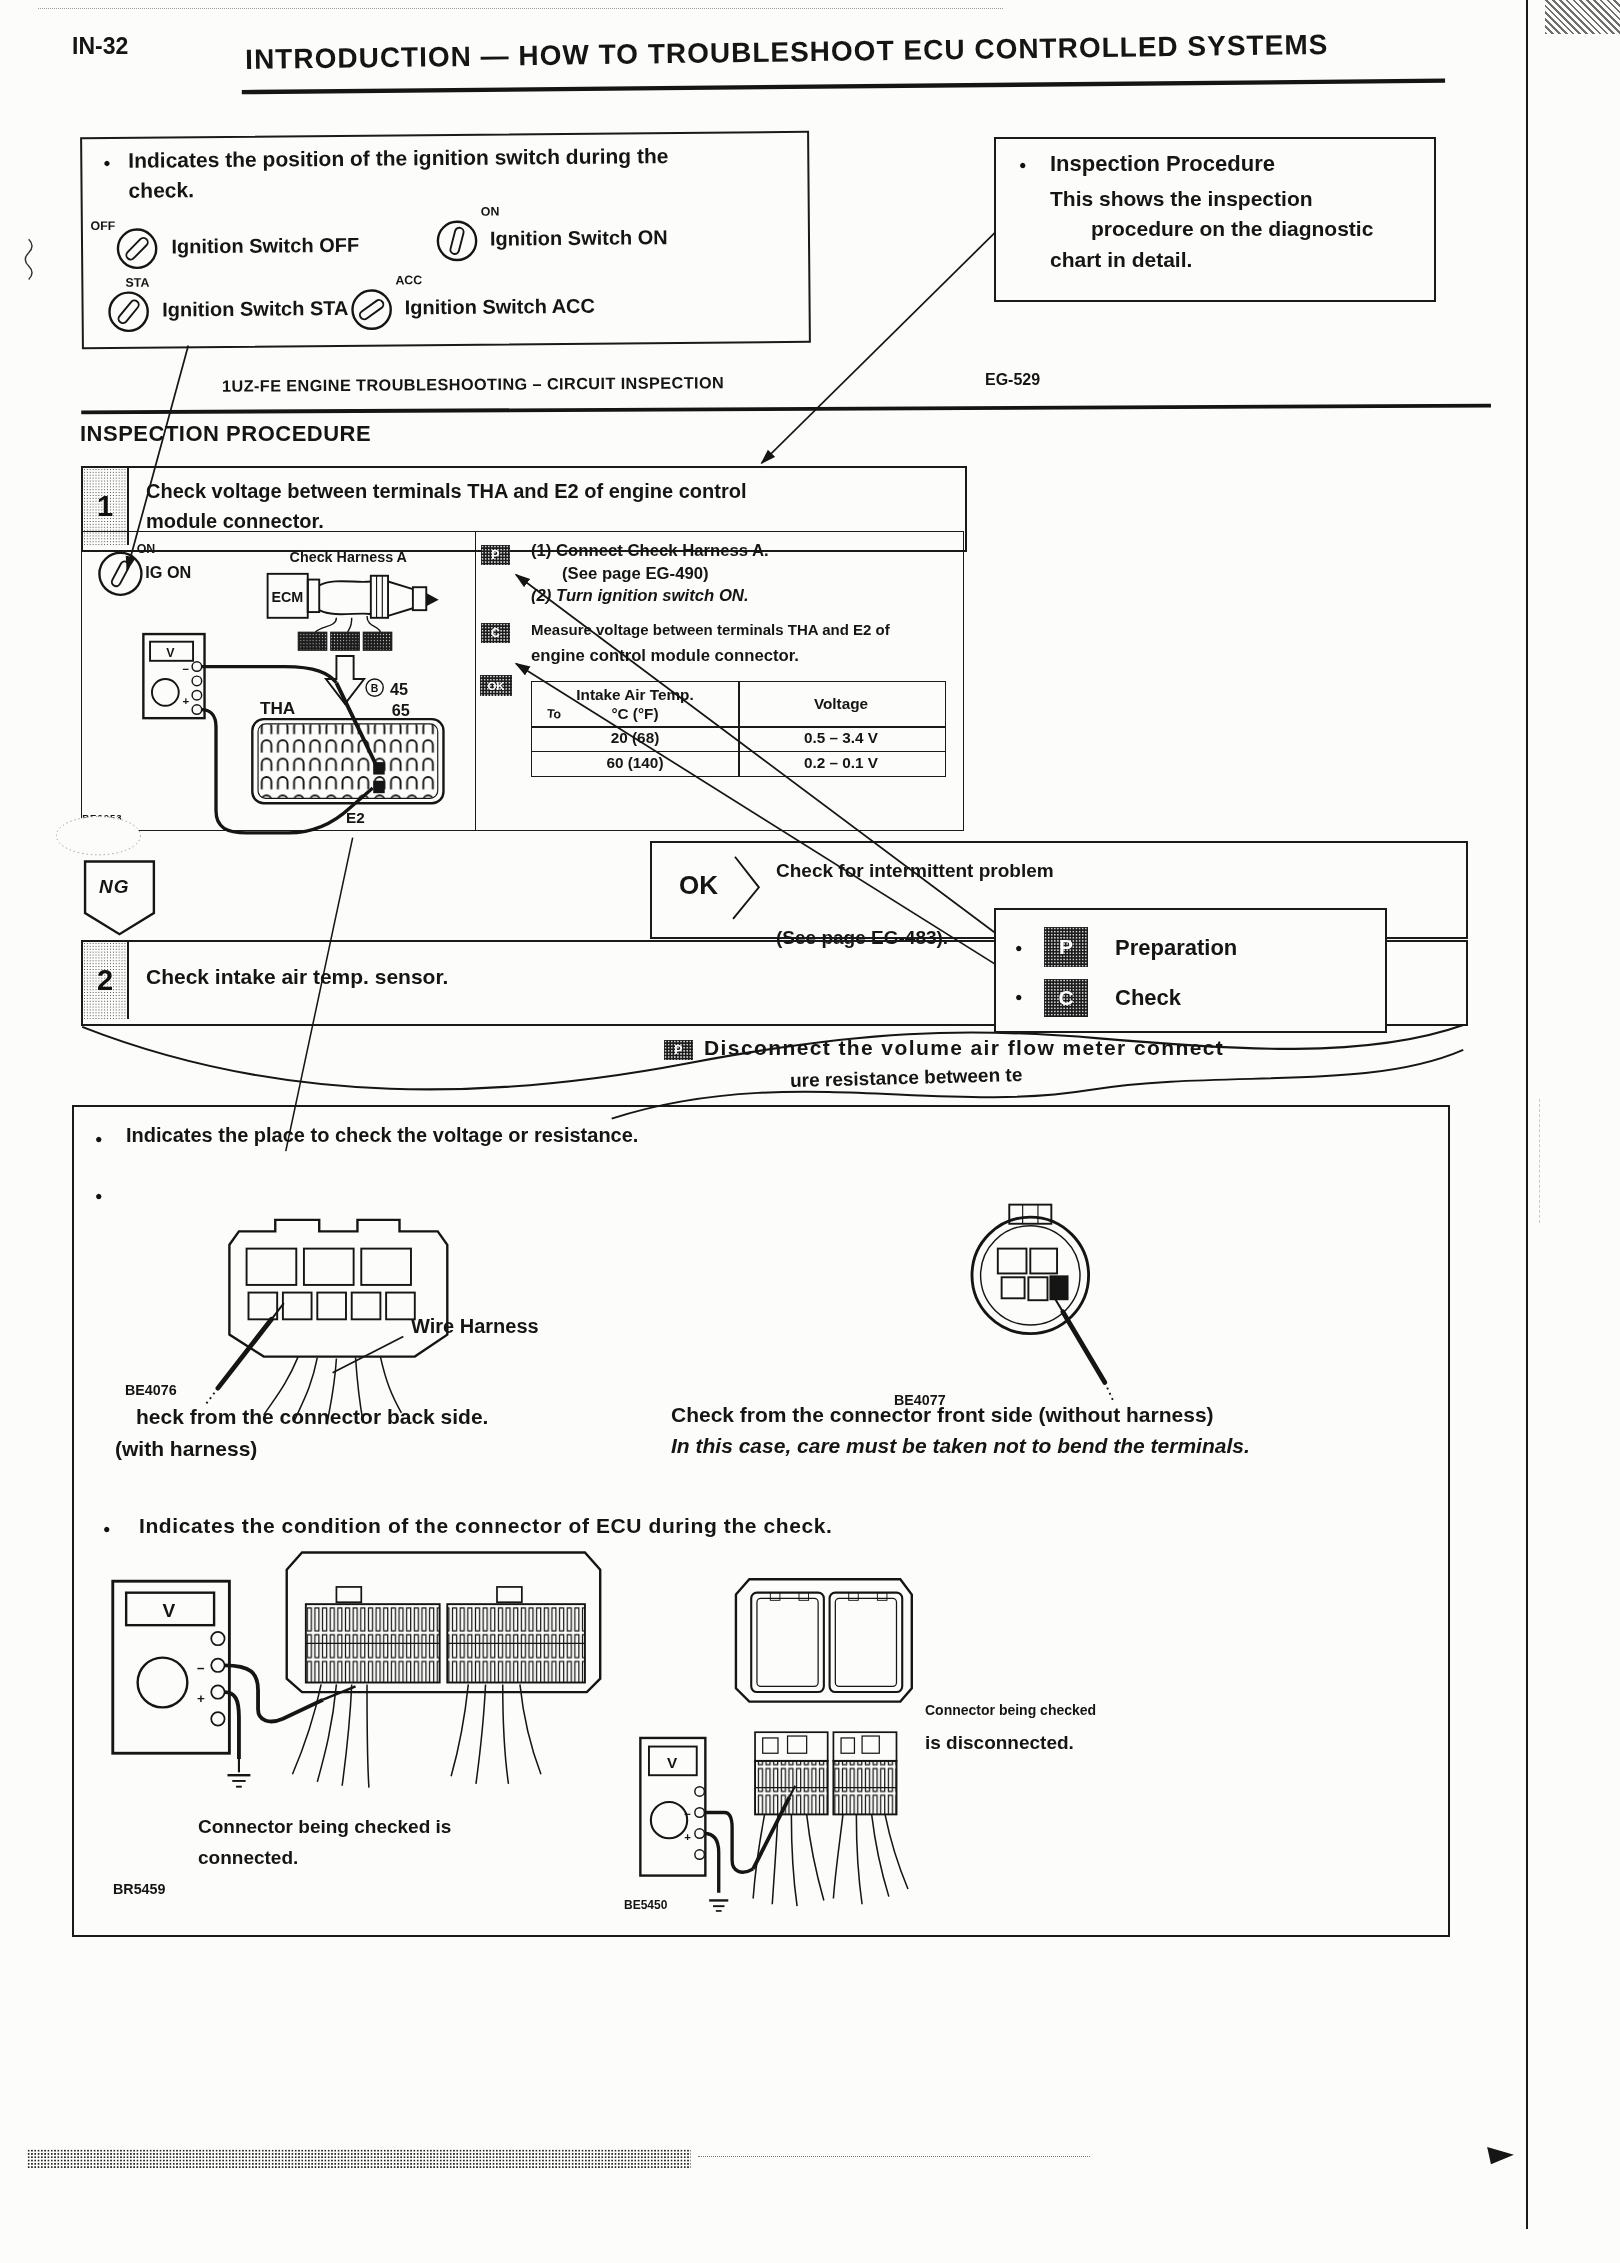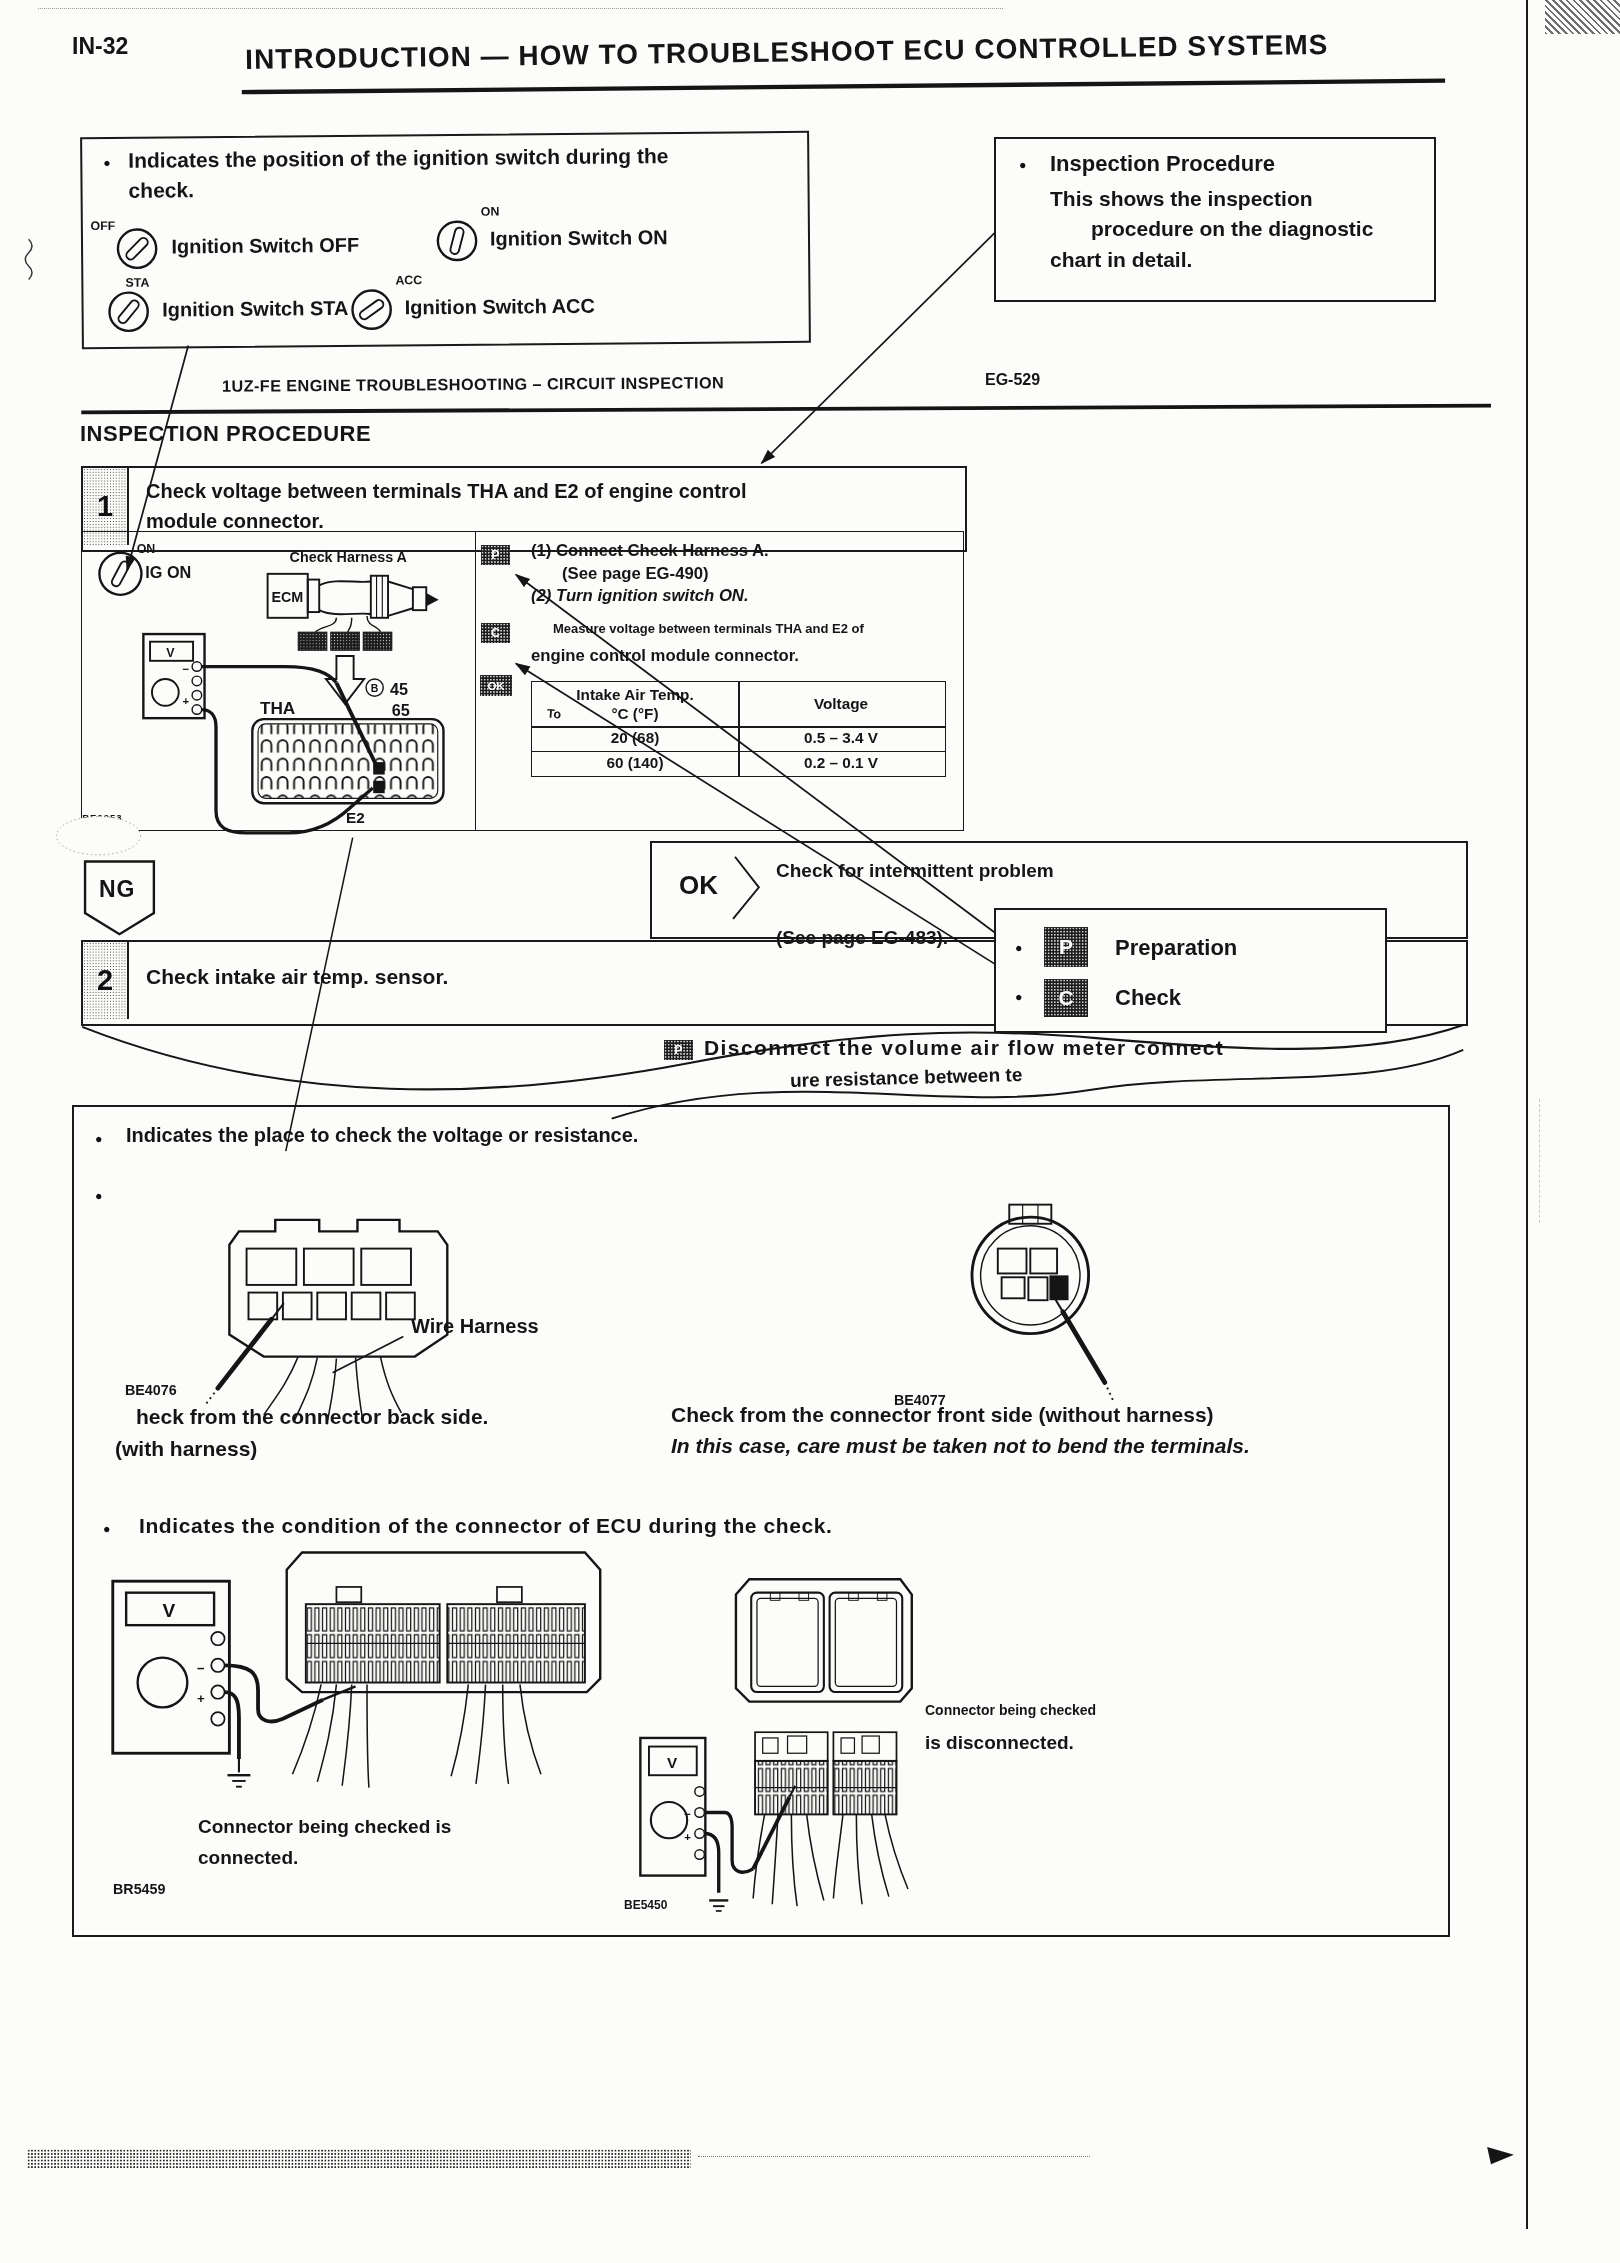--- a/index.html
+++ b/index.html
@@ -106,40 +106,40 @@
 
   <div class="abs" style="left:81px;top:531px;width:393px;height:298px;border:1.9px solid #1a1a1a;"></div>
   <div class="abs" style="left:474px;top:531px;width:489px;height:298px;border:1.9px solid #1a1a1a;border-left:none;"></div>
 
   <div class="dark-sq" style="left:481px;top:545px;width:29px;height:20px;font-size:12.4px;">P</div>
   <div class="abs b nowrap" style="left:531px;top:541px;font-size:16.7px;">(1)  Connect Check Harness A.</div>
   <div class="abs b nowrap" style="left:562px;top:564px;font-size:16.7px;">(See page EG-490)</div>
   <div class="abs b nowrap" style="left:531px;top:586px;font-size:16.7px;font-style:italic;">(2)  Turn ignition switch ON.</div>
 
   <div class="dark-sq" style="left:481px;top:623px;width:29px;height:20px;font-size:12.4px;">C</div>
-  <div class="abs b nowrap" style="left:553px;top:621px;font-size:13px;">Measure voltage between terminals THA and E2 of</div>
+  <div class="abs b nowrap" style="left:531px;top:621px;font-size:15px;">Measure voltage between terminals THA and E2 of</div>
   <div class="abs b nowrap" style="left:531px;top:646px;font-size:16.7px;">engine control module connector.</div>
 
   <div class="dark-sq" style="left:480px;top:675px;width:32px;height:21px;font-size:11.5px;">OK</div>
   <div class="abs b" style="left:547px;top:707px;font-size:12.4px;transform:rotate(4deg);">To</div>
 
   <div class="abs" style="left:531px;top:681px;width:413px;height:94px;border:1.9px solid #1a1a1a;">
     <div class="tline" style="left:206px;top:0;width:1.9px;height:94px;"></div>
     <div class="tline" style="left:0;top:44px;width:413px;height:1.9px;"></div>
     <div class="tline" style="left:0;top:69px;width:413px;height:1.4px;"></div>
     <div class="tblc" style="left:0;top:3.8px;width:206px;">Intake Air Temp.</div>
     <div class="tblc" style="left:0;top:23px;width:206px;">°C (°F)</div>
     <div class="tblc" style="left:207px;top:13.4px;width:204px;">Voltage</div>
     <div class="tblc" style="left:0;top:47px;width:206px;">20 (68)</div>
     <div class="tblc" style="left:207px;top:47px;width:204px;">0.5 – 3.4 V</div>
     <div class="tblc" style="left:0;top:72px;width:206px;">60 (140)</div>
     <div class="tblc" style="left:207px;top:72px;width:204px;">0.2 – 0.1 V</div>
   </div>
 
-  <div class="abs b" style="left:99px;top:876px;font-size:23px;letter-spacing:1px;">NG</div>
+  <div class="abs b" style="left:99px;top:876px;font-size:19px;letter-spacing:1px;font-style:italic;">NG</div>
   <div class="cell" style="left:650px;top:841px;width:814px;height:94px;">
     <div class="abs b" style="left:27px;top:27px;font-size:26px;">OK</div>
     <div class="abs b nowrap" style="left:124px;top:17px;font-size:19px;">Check for intermittent problem</div>
     <div class="abs b nowrap" style="left:124px;top:48px;font-size:19px;margin-top:36px;">(See page EG-483).</div>
   </div>
 
   <div class="cell" style="left:81px;top:940px;width:1383px;height:82px;">
     <div class="lite-sq" style="left:0;top:0;width:44px;height:77px;font-size:29px;">2</div>
     <div class="abs b nowrap" style="left:63px;top:23px;font-size:21px;">Check intake air temp. sensor.</div>
   </div>

